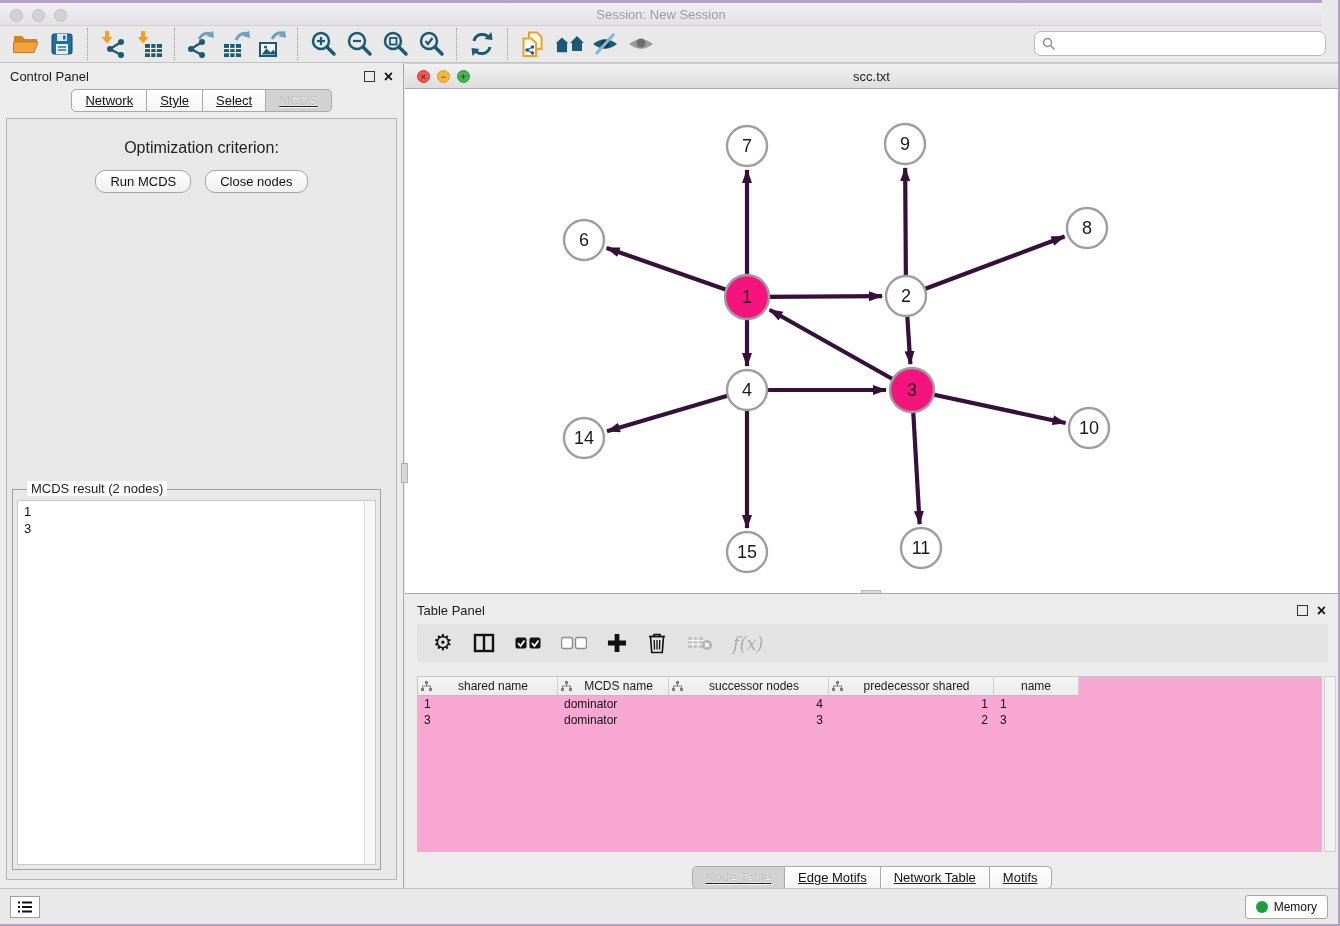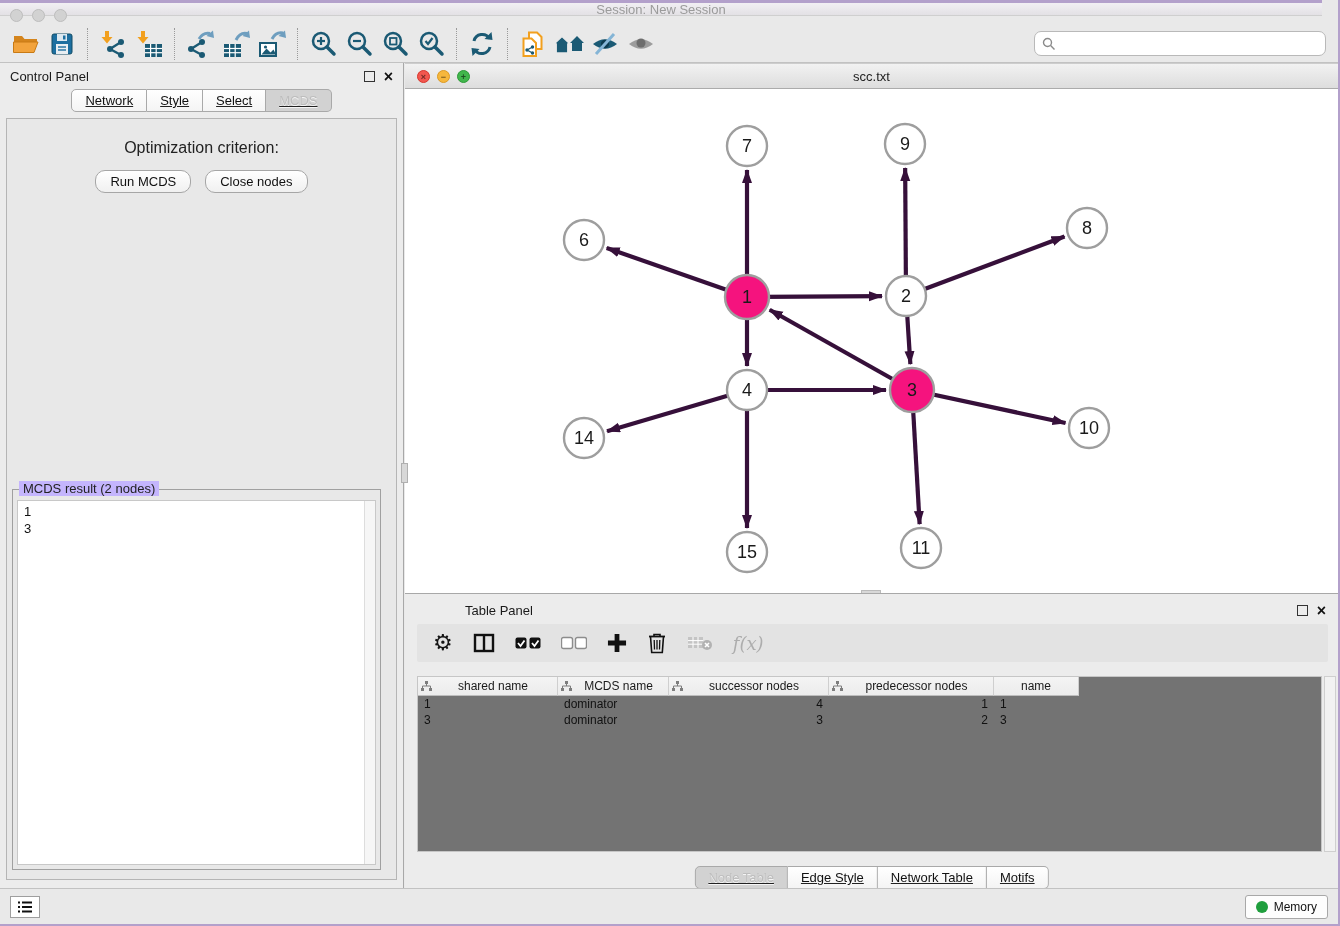--- a/index.html
+++ b/index.html
@@ -6,21 +6,21 @@
   html,body { width:1340px; height:926px; overflow:hidden; }
   body {
     font-family:"Liberation Sans", sans-serif;
     background:#e9e9e9;
     position:relative;
     border-right:2px solid #b3a0cb;
     border-bottom:2px solid #b3a0cb;
     font-size:13px; color:#222;
   }
   
-  .titlebar { position:absolute; top:0; left:0; right:16px; height:16px;
+  .titlebar { position:absolute; top:0; left:0; right:16px; height:26px;
     background:linear-gradient(#f1eff3,#e3e1e5);
     border-top:3px solid #b3a0cb; border-bottom:1px solid #cfcfcf;
     display:flex; align-items:center; justify-content:center; }
   .titlebar .title { color:#9b9b9b; font-size:13px; }
   .tl-group { position:absolute; left:10px; top:6px; display:flex; gap:9px; }
   .tl { width:13px; height:13px; border-radius:50%; background:#d2d2d2; border:1px solid #bdbdbd; }
   
   .toolbar { position:absolute; top:26px; left:0; right:0; height:37px;
     background:#e9e9e9; border-bottom:1px solid #c2c2c2;
     display:flex; align-items:center; padding-left:8px; }
@@ -53,21 +53,21 @@
   .select .sel-val { flex:1; font-size:13px; }
   .stepper { display:flex; flex-direction:column; gap:2px; align-items:center; }
   .stepper i { width:0; height:0; border-left:4px solid transparent; border-right:4px solid transparent; display:block;}
   .stepper .up { border-bottom:5px solid #444; }
   .stepper .down { border-top:5px solid #444; }
   .btn-row { display:flex; justify-content:center; gap:14px; margin-top:13px; }
   .btn { background:linear-gradient(#ffffff,#f0f0f0); border:1px solid #a6a6a6; border-radius:10px;
     padding:3px 14px; font-size:13px; color:#111; }
   .mcds-fieldset { position:absolute; left:5px; right:15px; top:370px; bottom:9px;
     border:1px solid #a0a0a0; background:#e8e8e8; }
-  .mcds-legend { position:absolute; top:-9px; left:6px; background:#c4b5fd; padding:0 4px; font-size:13px; }
+  .mcds-legend { position:absolute; top:-9px; left:14px; background:#ffffff; padding:0 4px; font-size:13px; }
   .result-box { position:absolute; left:4px; right:4px; top:10px; bottom:4px; background:#fff;
     border:1px solid #c8c8c8; font-size:13px; line-height:17px; padding:2px 0 0 6px; }
   .result-scroll { position:absolute; right:0; top:0; bottom:0; width:11px;
     background:#f6f6f6; border-left:1px solid #ddd; }
   .result-line { color:#111; }
   
   .net-window { position:absolute; left:405px; top:63px; right:0; height:530px; background:#fff; }
   .net-titlebar { height:26px; background:linear-gradient(#f2f2f2,#dddddd);
     border-bottom:1px solid #ababab; border-top:1px solid #cdcdcd;
     display:flex; align-items:center; justify-content:center; position:relative; }
@@ -85,21 +85,21 @@
     background:#d8d8d8; border:1px solid #bbb; }
   
   .table-panel { position:absolute; left:405px; top:593px; right:0; bottom:36px;
     background:#ececec; border-top:1px solid #a8a8a8; }
   .tp-toolbar { position:absolute; left:12px; right:10px; top:30px; height:38px;
     background:#e3e3e3; border-radius:2px; display:flex; align-items:center; gap:20px; padding-left:16px; }
   .tp-ico { display:flex; align-items:center; justify-content:center; }
   .gear-glyph { font-size:22px; color:#141414; line-height:22px; }
   .fx { font-family:"DejaVu Serif", serif; font-style:italic; font-size:18px; color:#adadad; }
   .tbl-area { position:absolute; left:12px; right:16px; top:82px; height:176px;
-    background:#737373; border:1px solid #c6c6c6; overflow:hidden; }
+    background:#f9a8d4; border:1px solid #c6c6c6; overflow:hidden; }
   .tbl-scroll { position:absolute; right:2px; width:12px; top:82px; height:176px;
     background:#f2f2f2; border:1px solid #cfcfcf; }
   .thead { display:flex; height:19px; }
   .th { background:linear-gradient(#f4f4f4,#ececec); border-right:1px solid #cfcfcf; border-bottom:1px solid #bdbdbd;
     display:flex; align-items:center; font-size:12px; color:#1a1a1a; padding:0 3px; }
   .th .th-label { flex:1; text-align:center; }
   .tr { display:flex; height:16px; }
   .td { font-size:12px; color:#111; padding:1px 6px 0 6px; white-space:nowrap; overflow:hidden; }
   .td.right { text-align:right; }
   .tp-tabs { position:absolute; left:50%; transform:translateX(-50%); top:272px; }
@@ -388,21 +388,21 @@
         <g>
           <circle cx="342" cy="463" r="20" fill="#ffffff" stroke="#9e9e9e" stroke-width="2.4"></circle>
           <text x="342" y="463" text-anchor="middle" dy="0.35em" font-size="18" fill="#1a1a1a" font-family="&quot;Liberation Sans&quot;, sans-serif">15</text>
         </g>
       </svg></div>
   <div class="vsplit-handle"></div>
   <div class="hsplit-handle"></div>
 </div>
 
 <div class="table-panel">
-  <div class="panel-head" style="padding:16px 12px;margin-left:48px;">
+  <div class="panel-head" style="padding:16px 12px;">
     <span class="ph-title">Table Panel</span>
     <span class="ph-btns">
       <span class="float-ico"></span>
       <span class="close-ico">×</span>
     </span>
   </div>
   <div class="tp-toolbar">
     <span class="tp-ico gear-glyph">⚙</span>
     <span class="tp-ico">
       <svg width="22" height="22" viewBox="0 0 22 22">
@@ -491,21 +491,21 @@
         </div>
         <div class="th" style="width: 165px;">
           <svg width="11" height="11" viewBox="0 0 11 11">
             <g fill="#7d7d7d">
               <rect x="4" y="0" width="3" height="3"></rect>
               <rect x="0" y="7" width="3" height="3"></rect>
               <rect x="8" y="7" width="3" height="3"></rect>
             </g>
             <path d="M5.5 3 v2 M1.5 7 v-2 h8 v2" stroke="#7d7d7d" fill="none"></path>
           </svg>
-          <span class="th-label">predecessor nodes</span>
+          <span class="th-label">predecessor shared</span>
         </div>
         <div class="th" style="width: 85px;">
           <span class="th-label">name</span>
         </div>
       </div>
     <div id="tbody">
         <div class="tr">
           <div class="td" style="width: 140px;">1</div>
           <div class="td" style="width: 111px;">dominator</div>
           <div class="td right" style="width: 160px;">4</div>
@@ -517,21 +517,21 @@
           <div class="td" style="width: 111px;">dominator</div>
           <div class="td right" style="width: 160px;">3</div>
           <div class="td right" style="width: 165px;">2</div>
           <div class="td" style="width: 85px;">3</div>
         </div>
       </div>
   </div>
   <div class="tbl-scroll"></div>
   <div class="tabs tp-tabs" id="tp-tabs">
       <div class="tab active">Node Table</div>
-      <div class="tab">Edge Style</div>
+      <div class="tab">Edge Motifs</div>
       <div class="tab">Network Table</div>
       <div class="tab">Motifs</div>
     </div>
 </div>
 
 <div class="statusbar">
   <div class="list-btn">
     <svg width="18" height="16" viewBox="0 0 18 16">
       <g fill="#111">
           <rect x="2" y="2.5" width="2" height="2"></rect>

